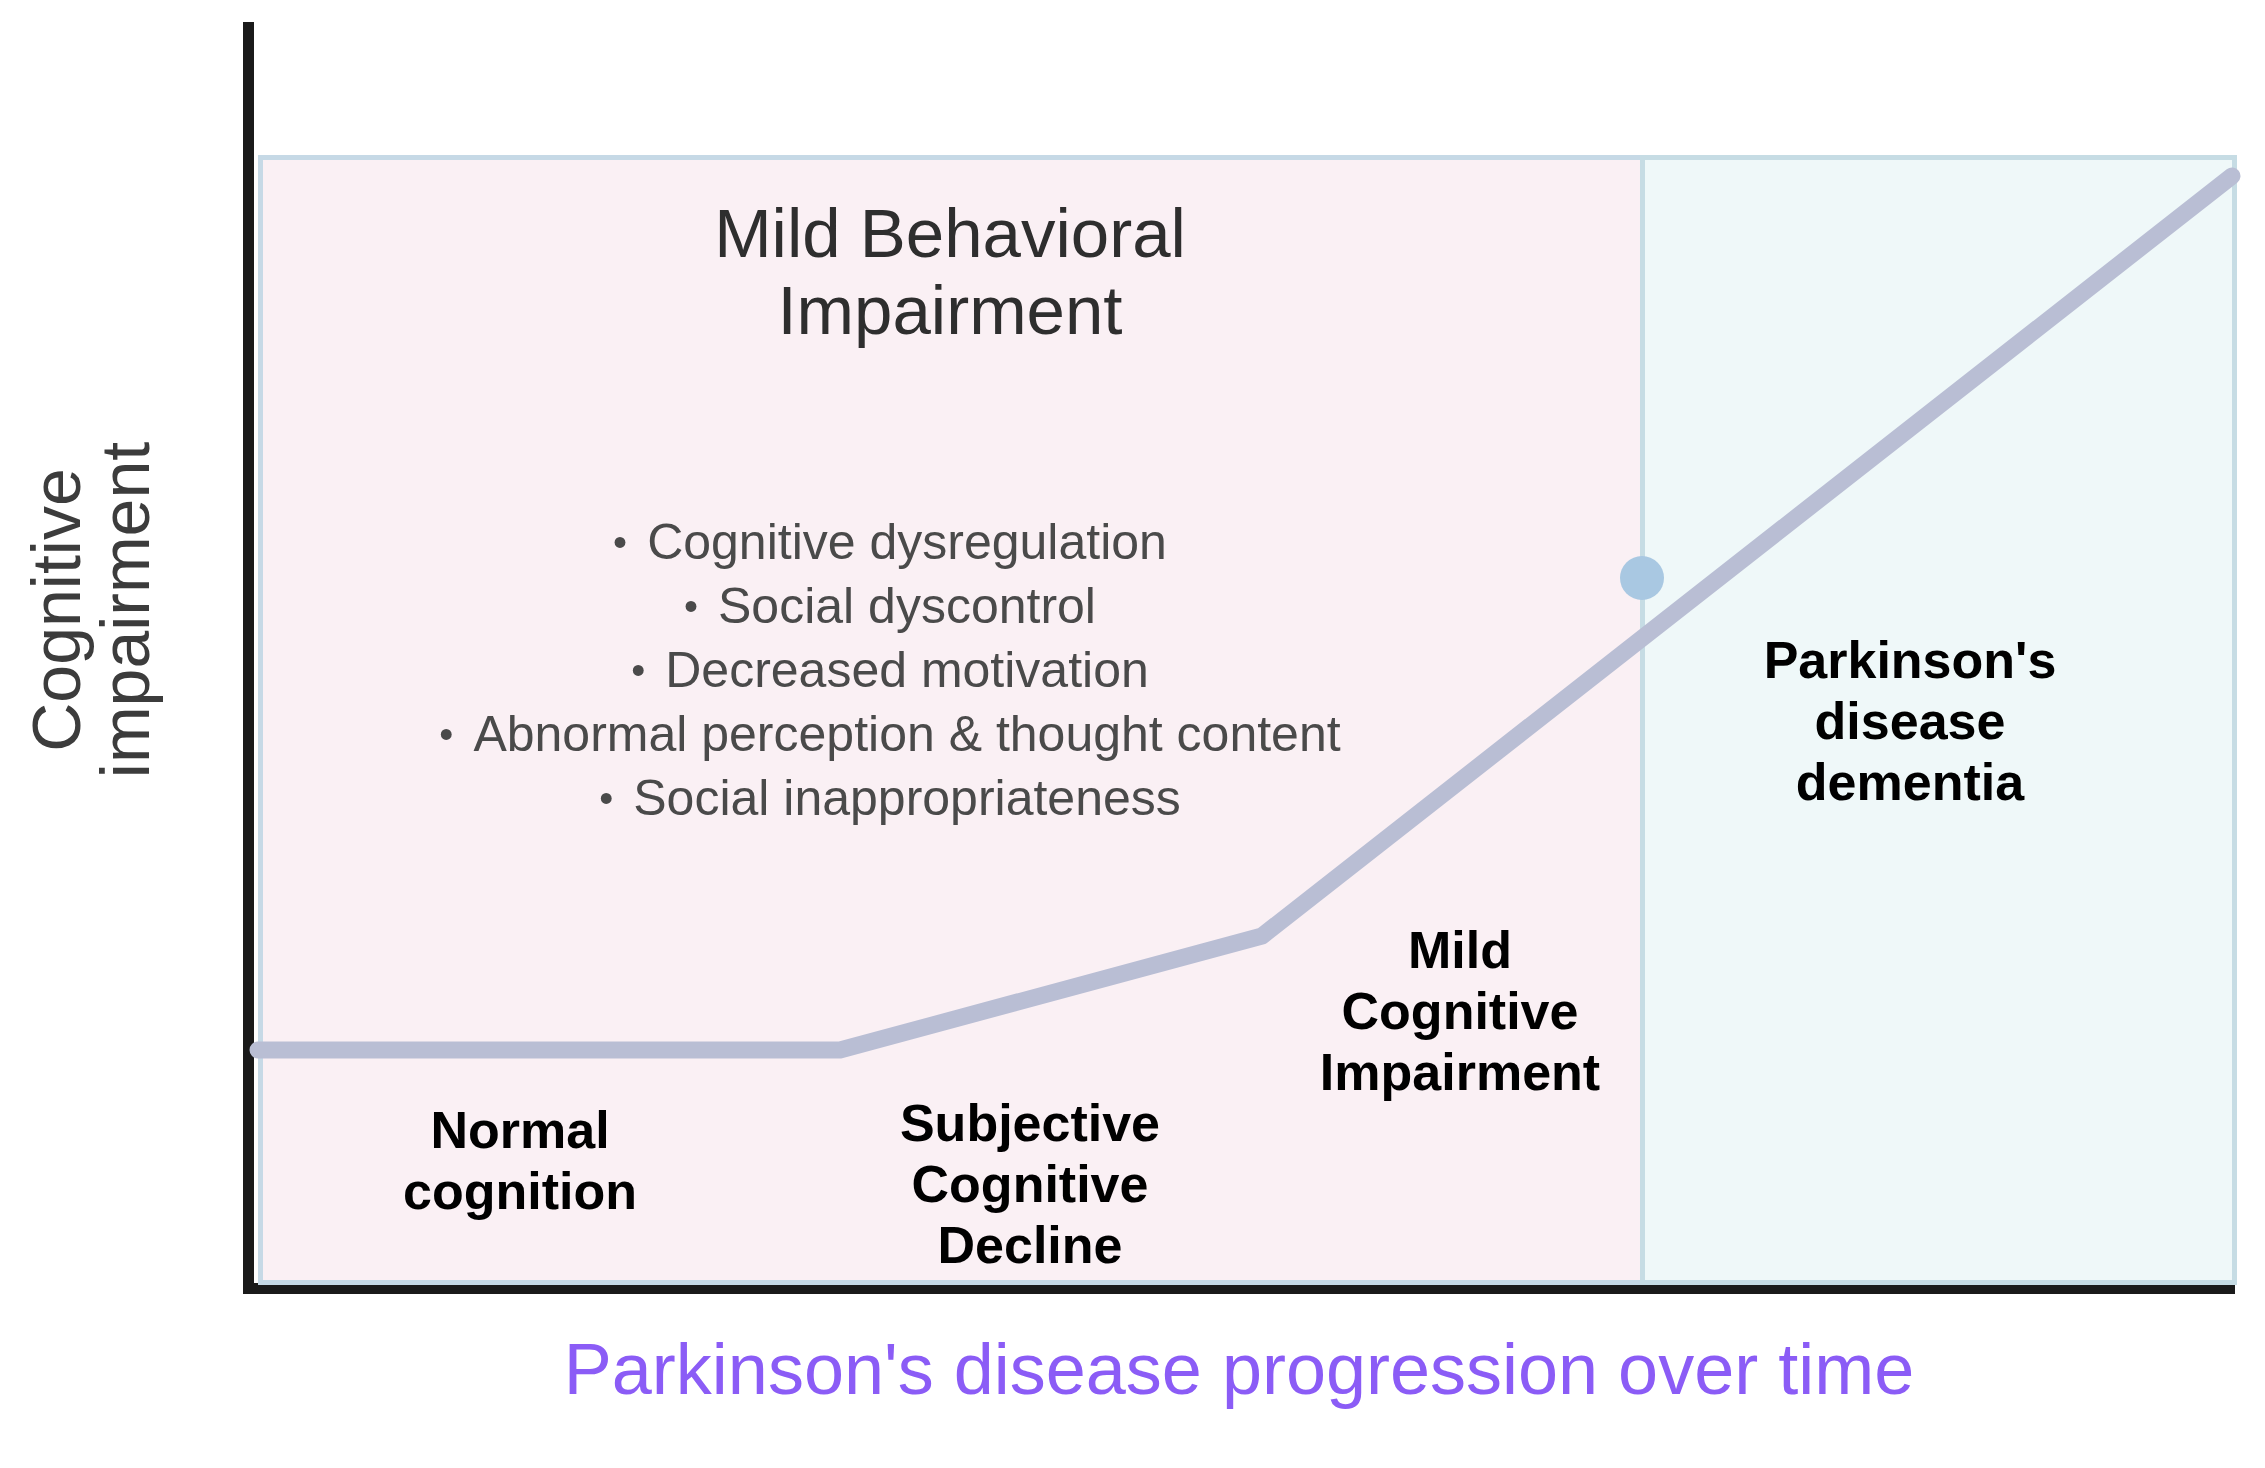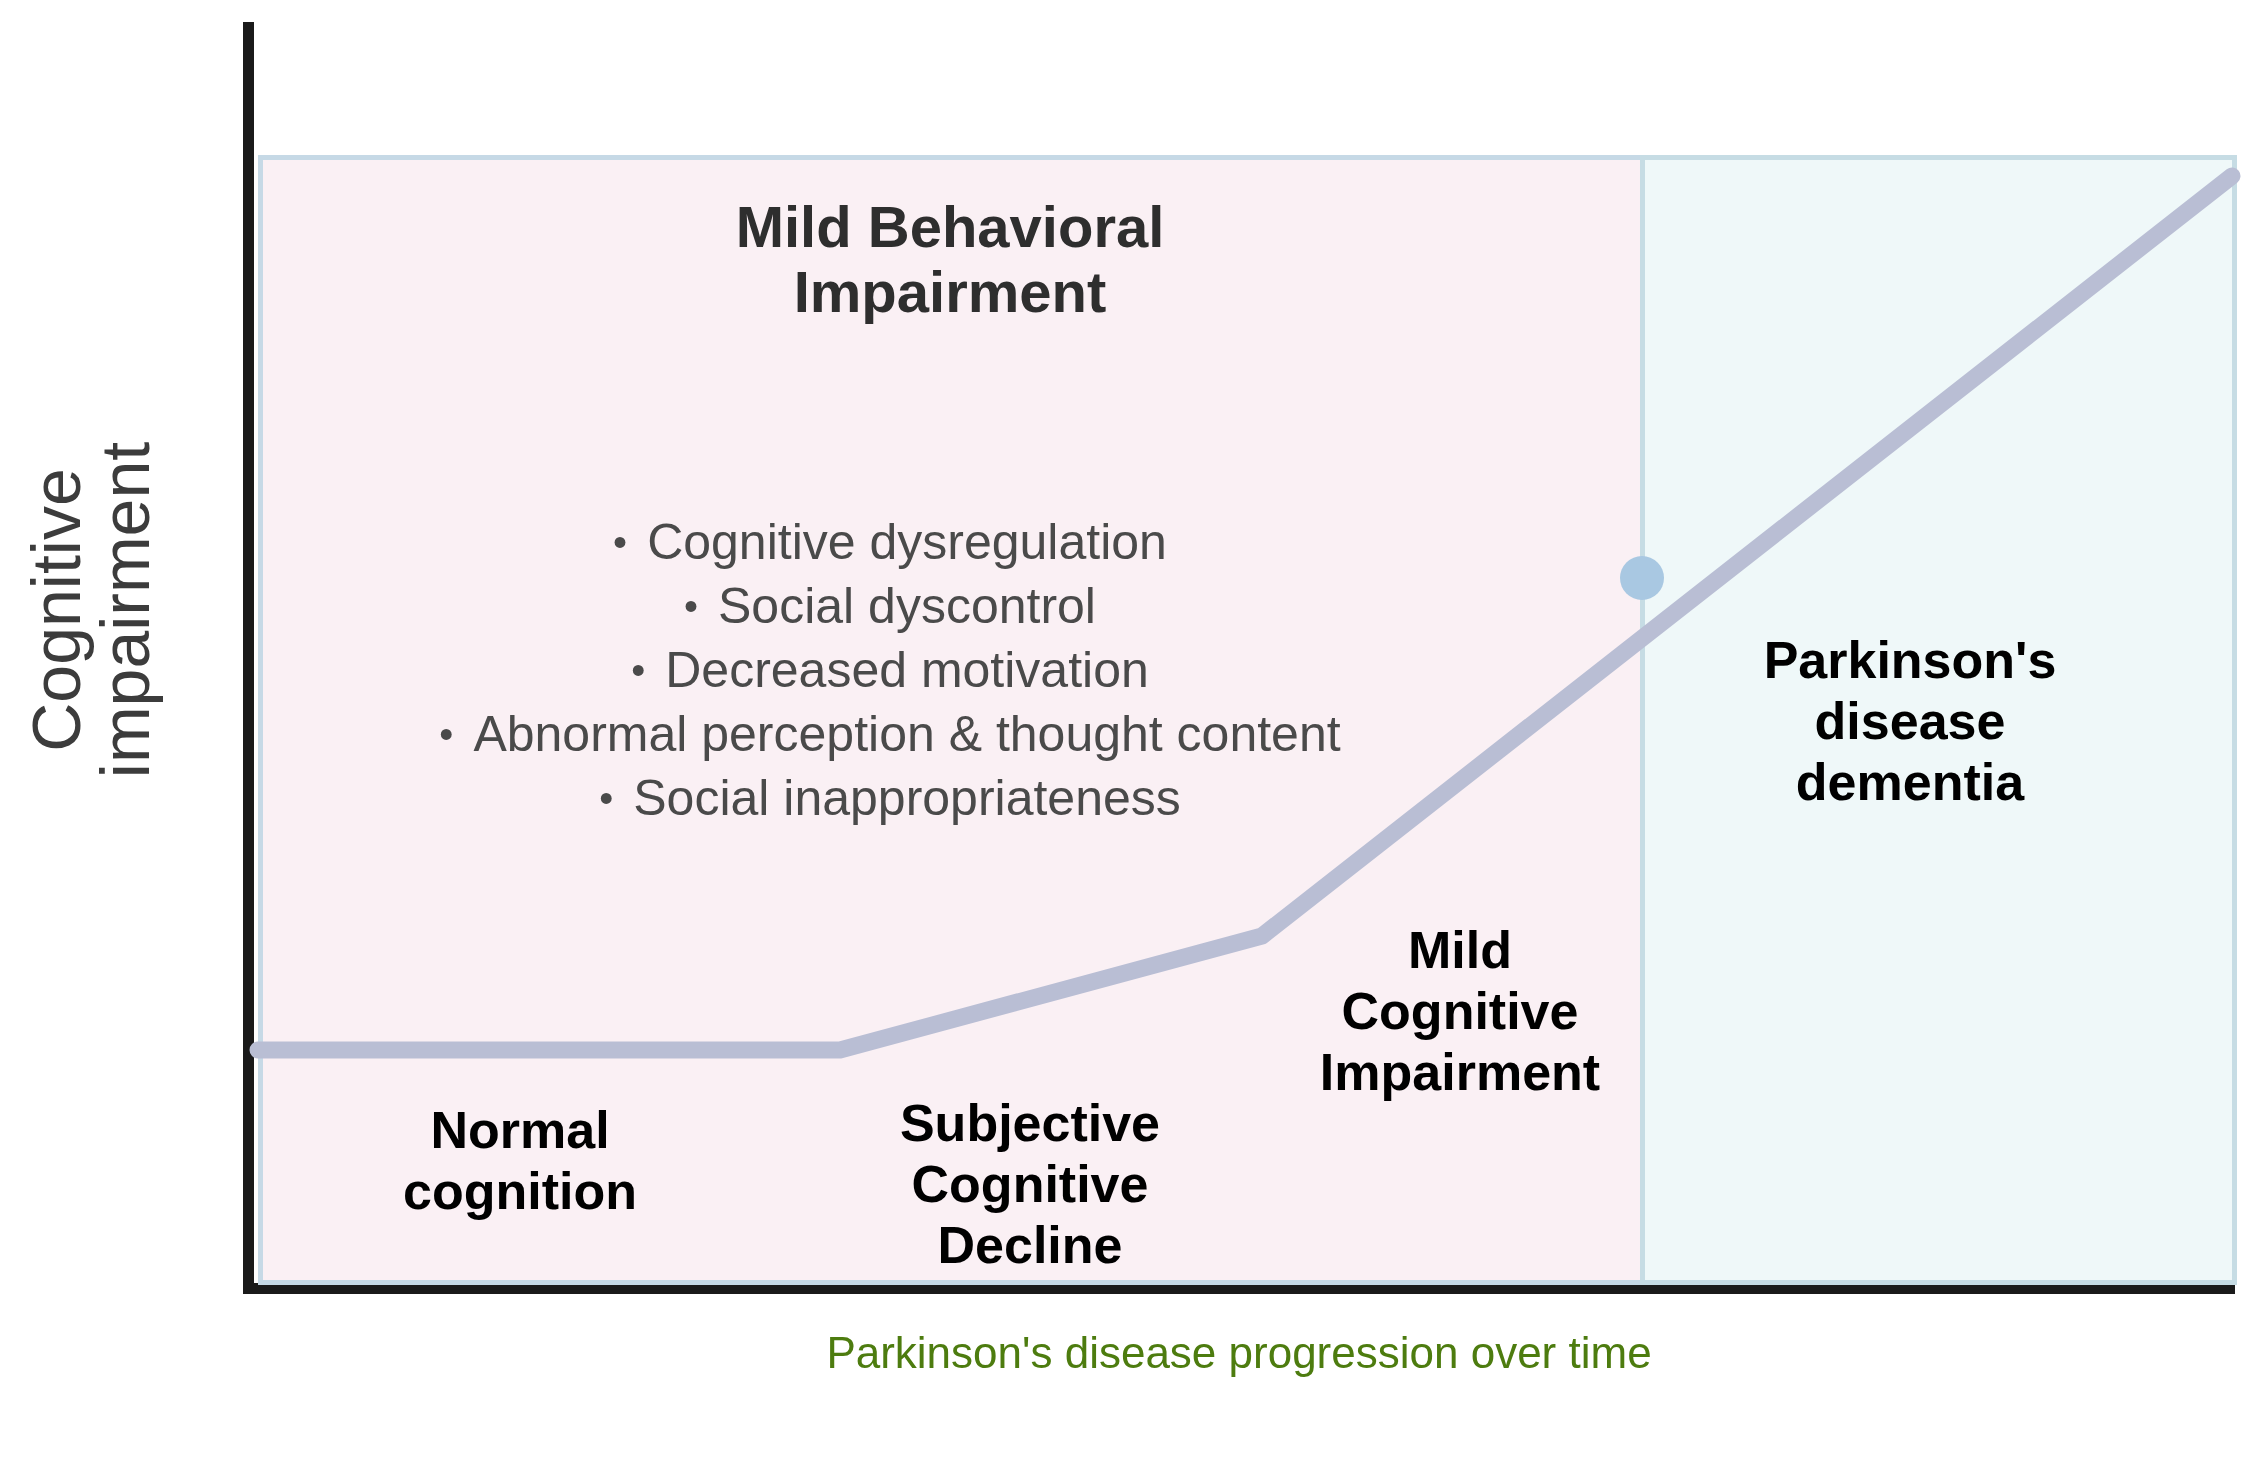--- a/index.html
+++ b/index.html
@@ -51,22 +51,22 @@
     color: #3c3c3c;
     font-weight: 400;
     white-space: nowrap;
   }
   .x-axis-title {
     position: absolute;
     left: 243px;
     top: 1328px;
     width: 1992px;
     text-align: center;
-    font-size: 44px;
-    color: #4d7c0f;
+    font-size: 72px;
+    color: #8b5cf6;
     font-weight: 400;
     white-space: nowrap;
   }
 
   
   .region {
     position: absolute;
     box-sizing: border-box;
   }
   .region-early {
@@ -86,24 +86,24 @@
     border: 5px solid #c6dce4;
   }
 
   
   .mbi-title {
     position: absolute;
     left: 430px;
     top: 195px;
     width: 1040px;
     text-align: center;
-    font-size: 58px;
+    font-size: 69px;
     line-height: 1.12;
     color: #2e2e2e;
-    font-weight: 700;
+    font-weight: 400;
   }
   .mbi-bullets {
     position: absolute;
     left: 300px;
     top: 510px;
     width: 1180px;
     margin: 0;
     padding: 0;
     list-style: none;
     text-align: center;

